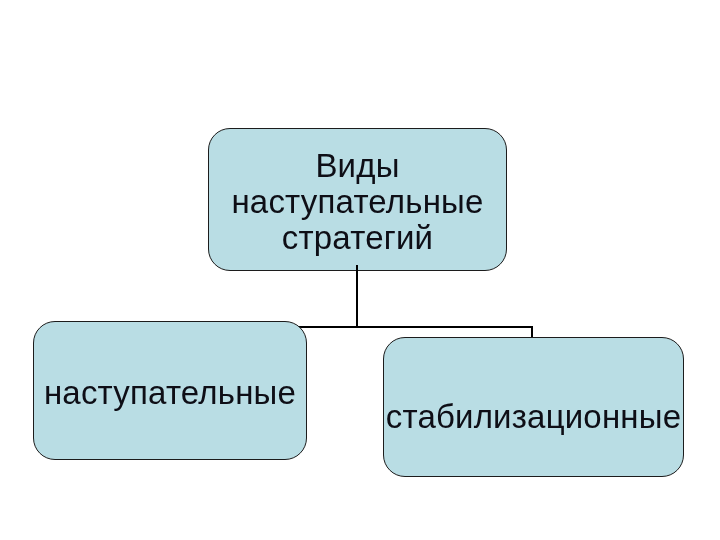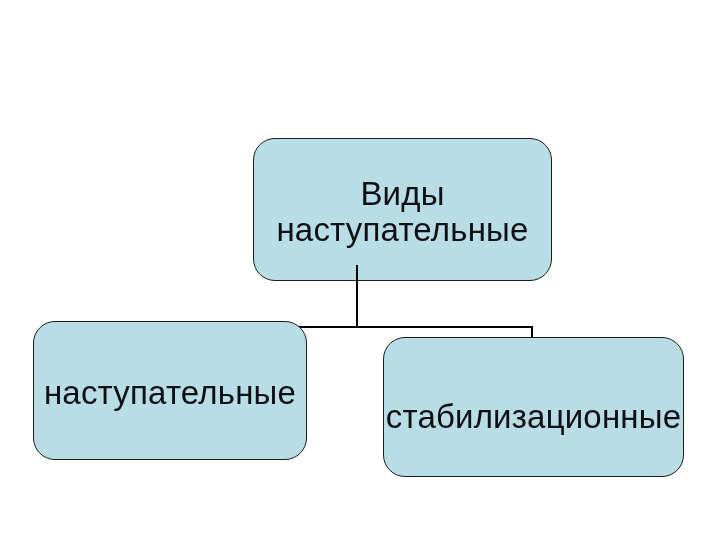--- a/index.html
+++ b/index.html
@@ -27,25 +27,24 @@
     justify-content: center;
     text-align: center;
     color: #0e0e16;
     font-size: 33px;
     line-height: 36px;
     font-weight: 400;
     letter-spacing: 0.2px;
   }
   .node-root {
     left: 208px;
-    top: 138px;
+    top: 128px;
     width: 299px;
     height: 143px;
     padding-top: 5px;
-    margin-left: 45px;
   }
   .node-child-left {
     left: 33px;
     top: 321px;
     width: 274px;
     height: 139px;
     padding-top: 4px;
   }
   .node-child-right {
     left: 383px;
@@ -79,20 +78,21 @@
   }
 </style>
 </head>
 <body>
 
 <div class="canvas">
 
   <div class="node node-root">
     <span class="node-line">Виды</span>
     <span class="node-line">наступательные</span>
+    <span class="node-line">стратегий</span>
   </div>
 
   <div class="connector-stem"></div>
   <div class="connector-bracket"></div>
 
   <div class="node node-child-left">
     <span class="node-line">наступательные</span>
   </div>
 
   <div class="node node-child-right">

